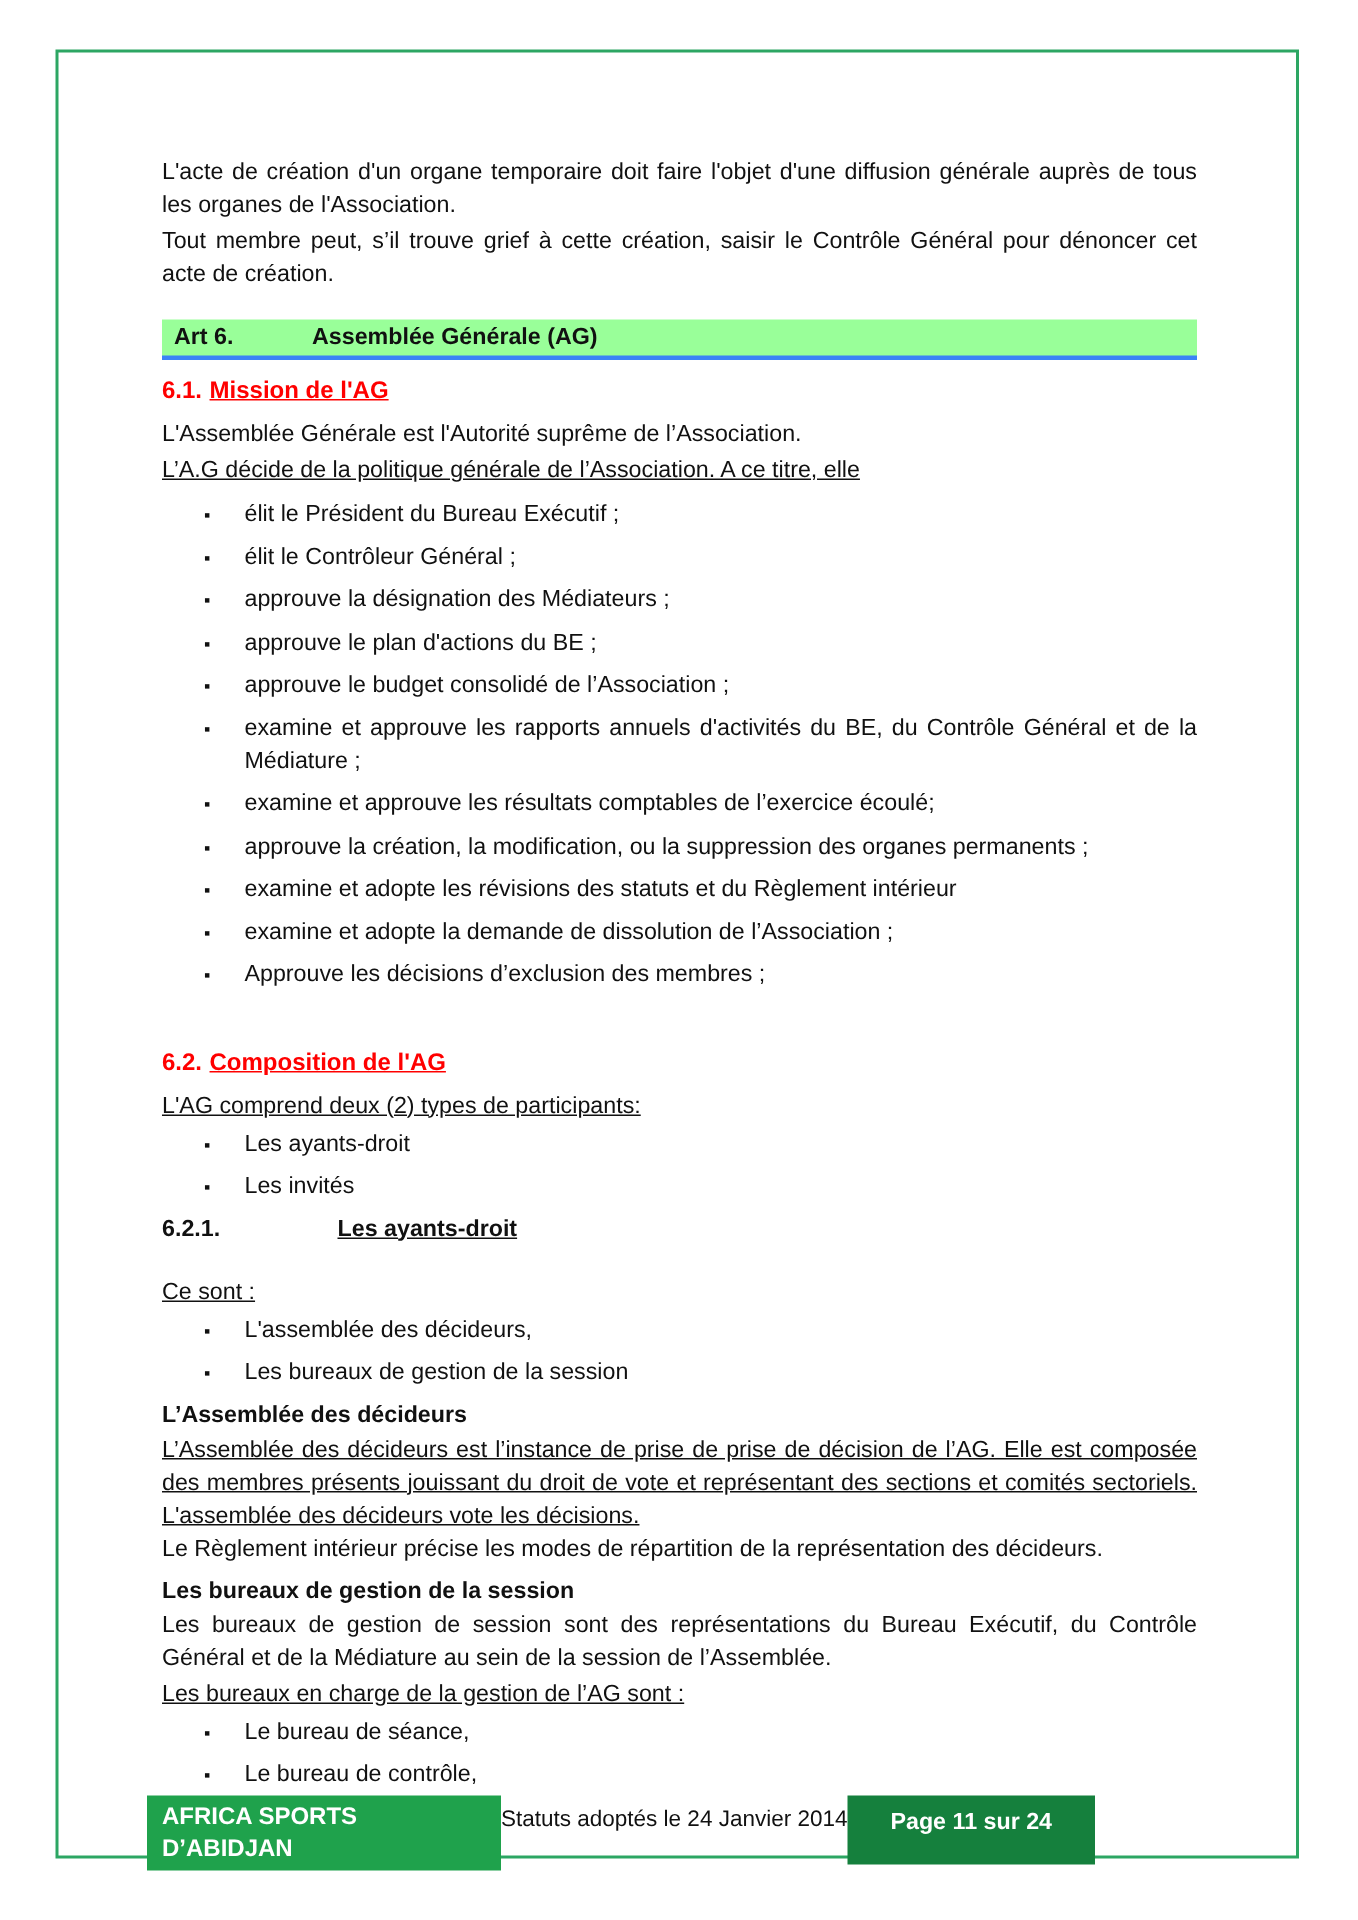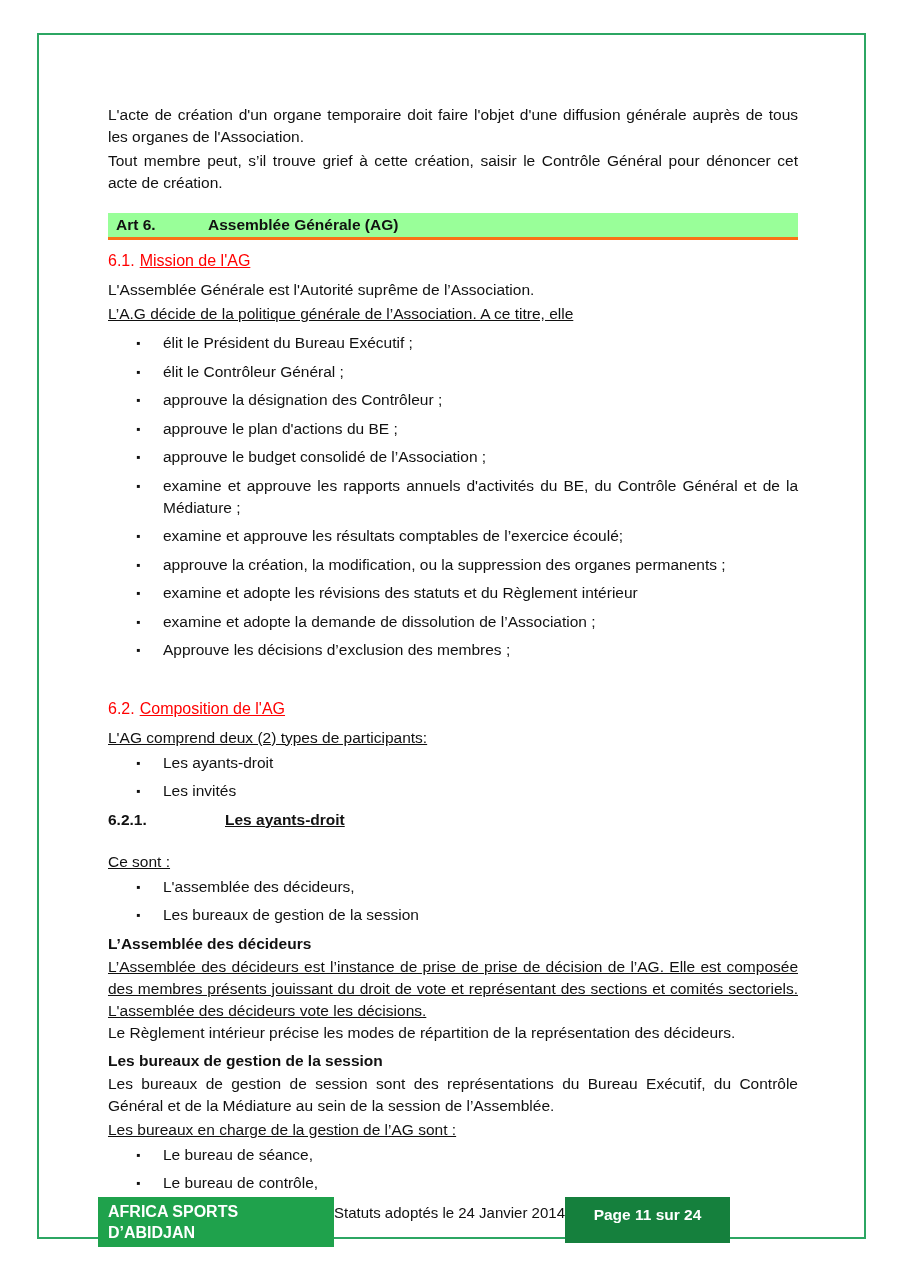--- a/index.html
+++ b/index.html
@@ -26,30 +26,30 @@
   }
   p { margin: 0 0 2px 0; }
   .justify { text-align: justify; }
   .mb0 { margin-bottom: 0; text-decoration: underline; }
 
   
   .art-bar {
     display: flex;
     margin: 19px 0 10px 0;
     background: #99ff99;
-    border-bottom: 3px solid #f97316;
+    border-bottom: 3px solid #3b82f6;
     font-weight: bold;
     padding: 1px 0 1px 8px;
   }
   .art-bar .art-num { width: 92px; flex: 0 0 92px; }
 
   
   .red-heading {
     color: #ff0000;
-    font-weight: normal;
+    font-weight: bold;
     font-size: 16px;
     margin: 0 0 7px 0;
     line-height: 22px;
   }
   .red-heading .sec-num { margin-right: 5px; }
   .red-heading .sec-title { text-decoration: underline; }
 
   
   .sub-heading {
     font-weight: bold;
@@ -134,21 +134,21 @@
   <div class="red-heading">
     <span class="sec-num">6.1.</span><span class="sec-title">Mission de l'AG</span>
   </div>
 
   <p>L'Assemblée Générale est l'Autorité suprême de l’Association.</p>
   <p class="mb0">L’A.G décide de la politique générale de l’Association. A ce titre, elle</p>
 
   <div class="bullets">
     <div class="bullet"><span>élit le Président du Bureau Exécutif ;</span></div>
     <div class="bullet"><span>élit le Contrôleur Général ;</span></div>
-    <div class="bullet"><span>approuve la désignation des Contrôleur ;</span></div>
+    <div class="bullet"><span>approuve la désignation des Médiateurs ;</span></div>
     <div class="bullet"><span>approuve le plan d'actions du BE ;</span></div>
     <div class="bullet"><span>approuve le budget consolidé de l’Association ;</span></div>
     <div class="bullet justify"><span>examine et approuve les rapports annuels d'activités du BE, du Contrôle Général et de la Médiature ;</span></div>
     <div class="bullet"><span>examine et approuve les résultats comptables de l’exercice écoulé;</span></div>
     <div class="bullet"><span>approuve la création, la modification, ou la suppression des organes permanents ;</span></div>
     <div class="bullet"><span>examine et adopte les révisions des statuts et du Règlement intérieur</span></div>
     <div class="bullet"><span>examine et adopte la demande de dissolution de l’Association ;</span></div>
     <div class="bullet"><span>Approuve les décisions d’exclusion des membres ;</span></div>
   </div>
 

